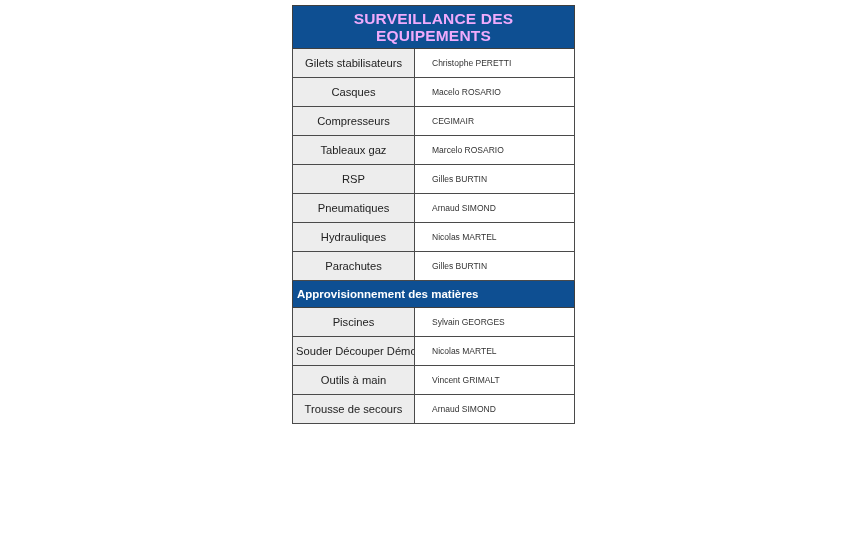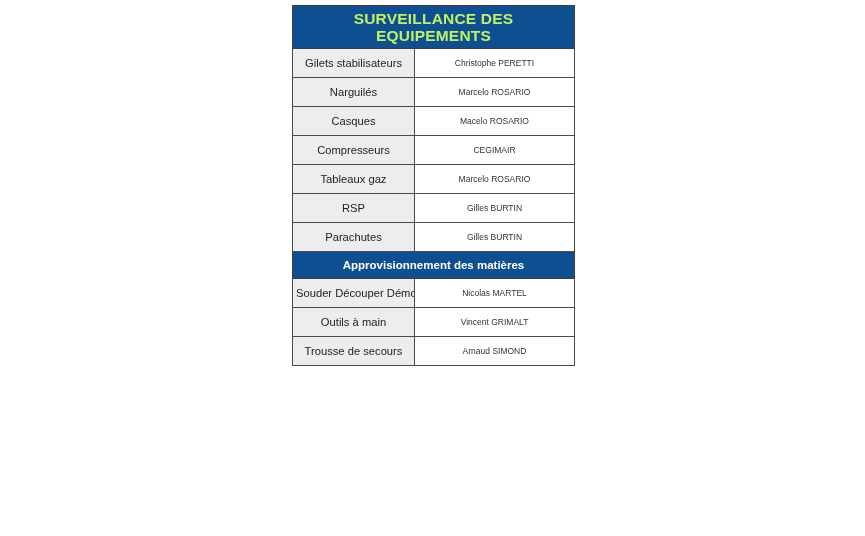--- a/index.html
+++ b/index.html
@@ -28,39 +28,39 @@
     border-collapse: collapse;
     table-layout: fixed;
   }
 
   table.equip-table col.c-label { width: 122px; }
   table.equip-table col.c-value { width: 160px; }
 
   
   .title-cell {
     background: #0e4f92;
-    color: #bef264;
+    color: #f0abfc;
     font-size: 15.5px;
     font-weight: bold;
     letter-spacing: 0.2px;
     text-align: center;
     height: 42px;
     padding: 0 4px;
     border: 1px solid #3f3f3f;
     vertical-align: middle;
     line-height: 1.1;
   }
 
   
   .section-cell {
     background: #0e4f92;
     color: #ffffff;
     font-size: 11.5px;
     font-weight: bold;
-    text-align: center;
+    text-align: left;
     height: 26px;
     padding: 0 4px;
     border: 1px solid #3f3f3f;
     vertical-align: middle;
     line-height: 1.1;
   }
 
   
   td.label-cell {
     background: #ededed;
@@ -72,21 +72,21 @@
     padding: 0 3px;
     border: 1px solid #4a4a4a;
     white-space: nowrap;
     overflow: hidden;
   }
 
   td.value-cell {
     background: #ffffff;
     color: #333333;
     font-size: 8.5px;
-    text-align: center;
+    text-align: left;
     vertical-align: middle;
     height: 28px;
     padding: 0 17px;
     border: 1px solid #4a4a4a;
     white-space: nowrap;
     overflow: hidden;
   }
 </style>
 </head>
 <body>
@@ -101,45 +101,53 @@
       <tr>
         <th class="title-cell" colspan="2">SURVEILLANCE DES EQUIPEMENTS</th>
       </tr>
     </thead>
     <tbody id="table-body">
         <tr>
           <td class="label-cell">Gilets stabilisateurs</td>
           <td class="value-cell">Christophe PERETTI</td>
         </tr>
         <tr>
-          <td class="label-cell">Narguilés</td>
-          <td class="value-cell">Marcelo ROSARIO</td>
-        </tr>
-        <tr>
           <td class="label-cell">Casques</td>
           <td class="value-cell">Macelo ROSARIO</td>
         </tr>
         <tr>
           <td class="label-cell">Compresseurs</td>
           <td class="value-cell">CEGIMAIR</td>
         </tr>
         <tr>
           <td class="label-cell">Tableaux gaz</td>
           <td class="value-cell">Marcelo ROSARIO</td>
         </tr>
         <tr>
           <td class="label-cell">RSP</td>
           <td class="value-cell">Gilles BURTIN</td>
         </tr>
         <tr>
+          <td class="label-cell">Pneumatiques</td>
+          <td class="value-cell">Arnaud SIMOND</td>
+        </tr>
+        <tr>
+          <td class="label-cell">Hydrauliques</td>
+          <td class="value-cell">Nicolas MARTEL</td>
+        </tr>
+        <tr>
           <td class="label-cell">Parachutes</td>
           <td class="value-cell">Gilles BURTIN</td>
         </tr>
         <tr>
           <td class="section-cell" colspan="2">Approvisionnement des matières</td>
+        </tr>
+        <tr>
+          <td class="label-cell">Piscines</td>
+          <td class="value-cell">Sylvain GEORGES</td>
         </tr>
         <tr>
           <td class="label-cell">Souder Découper Démolir</td>
           <td class="value-cell">Nicolas MARTEL</td>
         </tr>
         <tr>
           <td class="label-cell">Outils à main</td>
           <td class="value-cell">Vincent GRIMALT</td>
         </tr>
         <tr>

